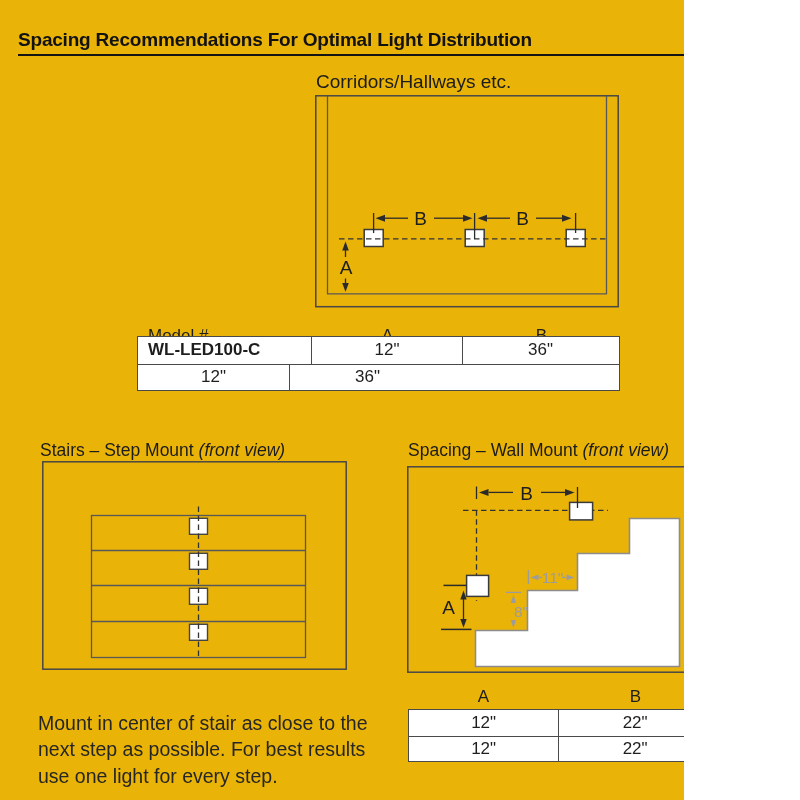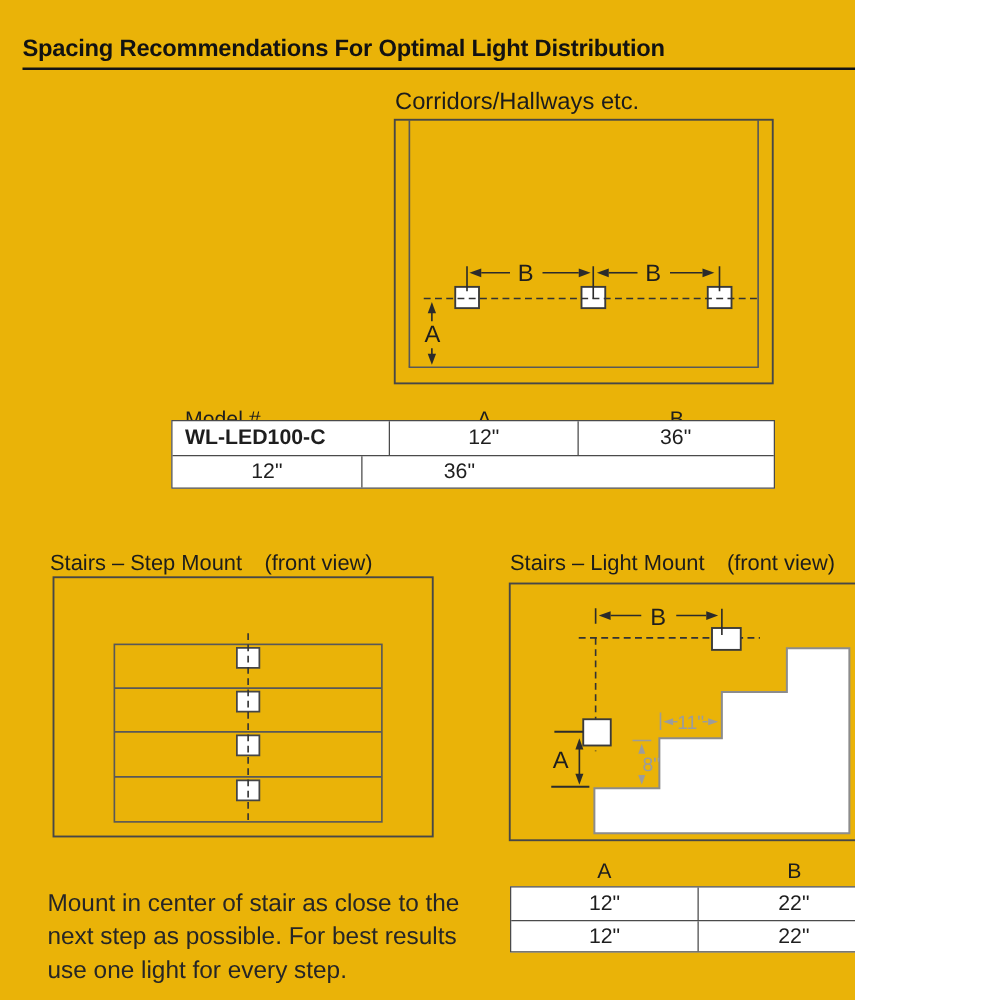--- a/index.html
+++ b/index.html
@@ -4,21 +4,21 @@
 <style>
   html,body{margin:0;padding:0;background:#fff;}
   #page{position:relative;width:684px;height:800px;background:#eab308;
         font-family:"Liberation Sans",sans-serif;color:#231f20;overflow:hidden;}
   .abs{position:absolute;}
   
   #title{left:18px;top:29px;font-size:19px;font-weight:bold;letter-spacing:-0.2px;color:#121212;}
   #title-rule{left:18px;top:54px;width:776px;height:2.2px;background:#141414;}
   
   .sec-head{font-size:17.5px;color:#1c1c1c;white-space:nowrap;}
-  .sec-head .view{margin-left:13px;}
+  .sec-head .view{font-style:italic;}
   #corridor-heading{left:316px;top:71px;font-size:19px;}
   #step-heading{left:40px;top:440px;}
   #wall-heading{left:408px;top:440px;}
   
   svg{position:absolute;}
   .ln15{fill:none;stroke:#474747;stroke-width:1.5px;}
   .wall{fill:none;stroke:#585858;stroke-width:1.3px;}
   .dash{fill:none;stroke:#333;stroke-width:1.3px;stroke-dasharray:5.5 3.5;}
   .sq{fill:#ffffff;stroke:#3a3a3a;stroke-width:1.5px;}
   .sq2{fill:#ffffff;stroke:#454545;stroke-width:1.4px;}
@@ -117,21 +117,21 @@
     <line class="wall" x1="92" y1="585.5" x2="305" y2="585.5"></line>
     <line class="wall" x1="92" y1="621.5" x2="305" y2="621.5"></line>
     <rect class="sq2" x="189.5" y="518.3" width="18" height="16"></rect>
     <rect class="sq2" x="189.5" y="553.3" width="18" height="16"></rect>
     <rect class="sq2" x="189.5" y="588.3" width="18" height="16"></rect>
     <rect class="sq2" x="189.5" y="624.3" width="18" height="16"></rect>
     <line class="dash" x1="198.5" y1="506.5" x2="198.5" y2="659"></line>
   </svg>
 
   <div class="abs sec-head" id="wall-heading">
-    <span>Stairs – Light Mount</span>
+    <span>Spacing – Wall Mount</span>
     <span class="view">(front view)</span>
   </div>
 
   <svg id="wall-svg" style="left:405px;top:464px;" width="305" height="211" viewBox="405 464 305 211">
     <rect class="ln15" x="407.8" y="466.8" width="299.4" height="205.4"></rect>
 
     <path class="stair" d="M475.5 630.5 H527.5 V590.5 H577.5 V553.5 H629.5 V518.5 H679.5 V666.5 H475.5 Z"></path>
 
     <line class="dash" x1="463" y1="510.3" x2="608" y2="510.3"></line>
     <line class="dash" x1="476.5" y1="510.3" x2="476.5" y2="601"></line>

